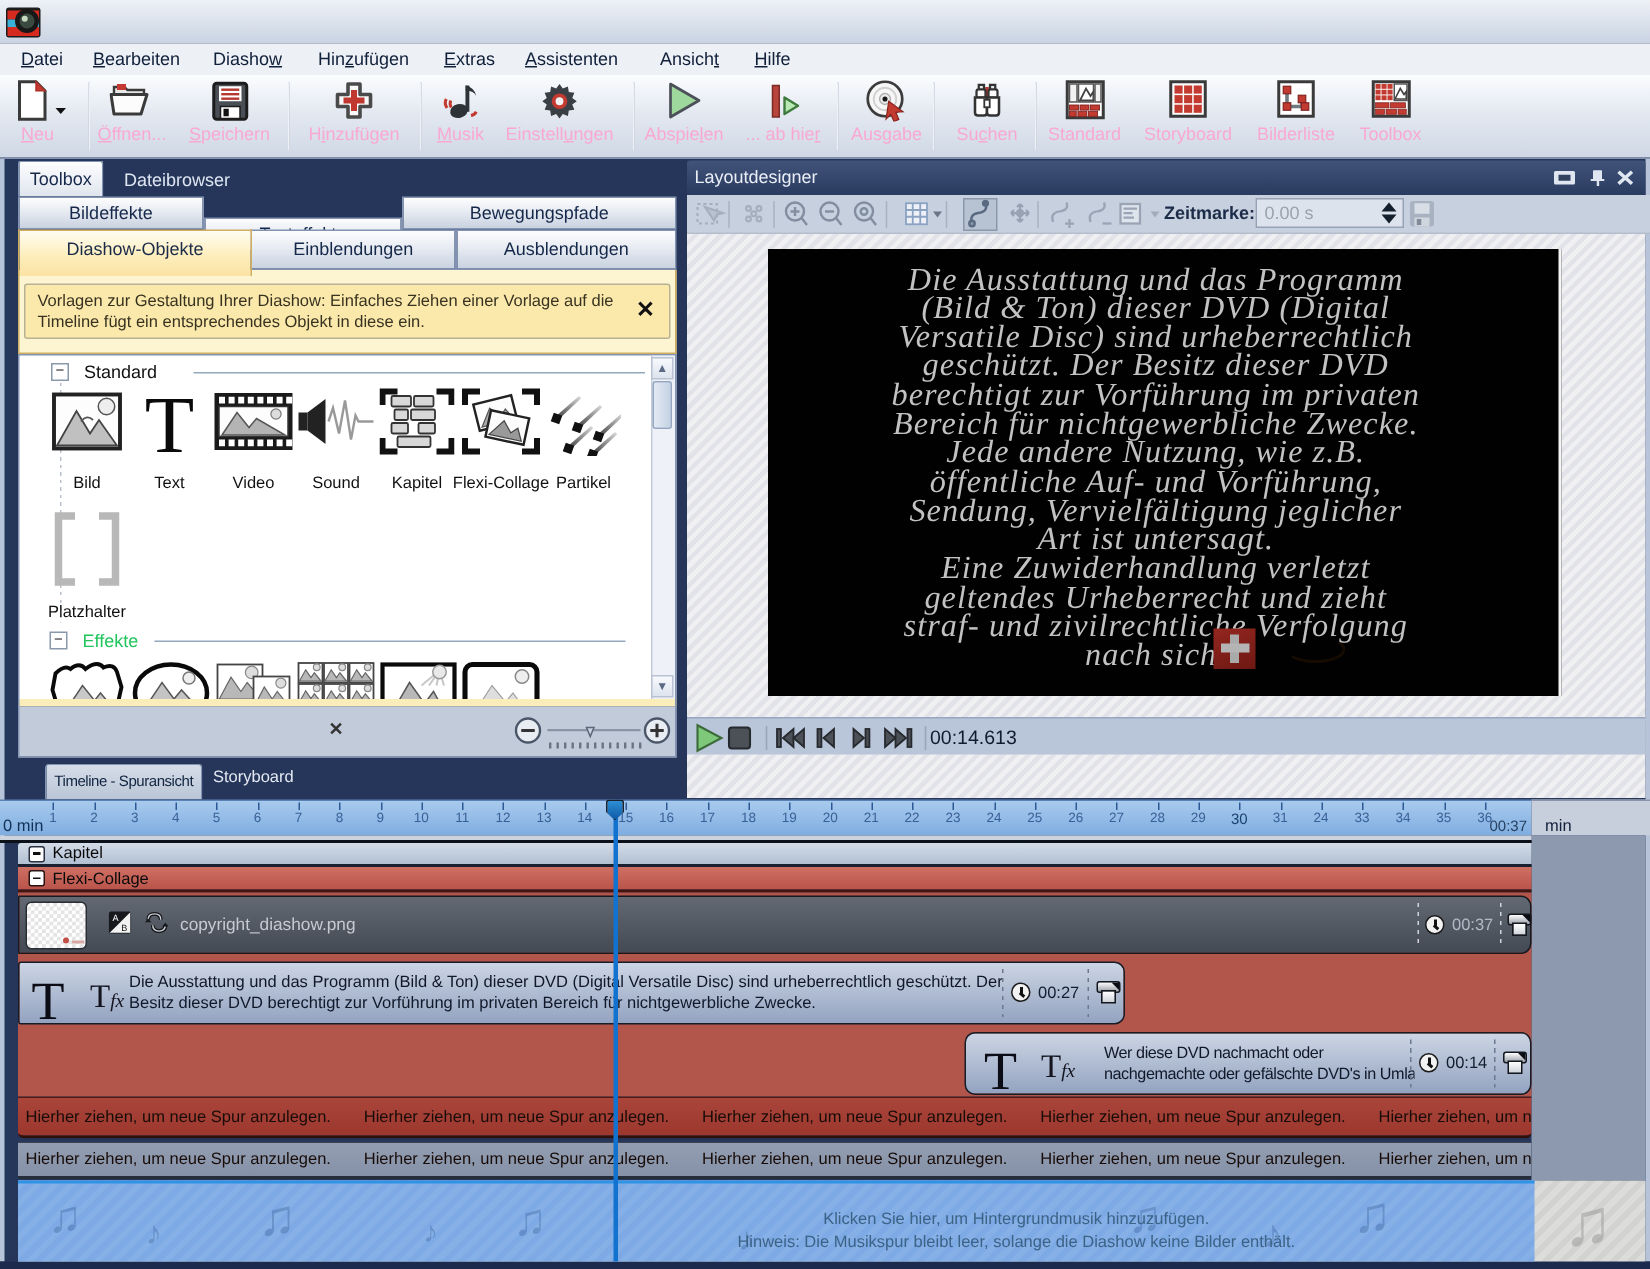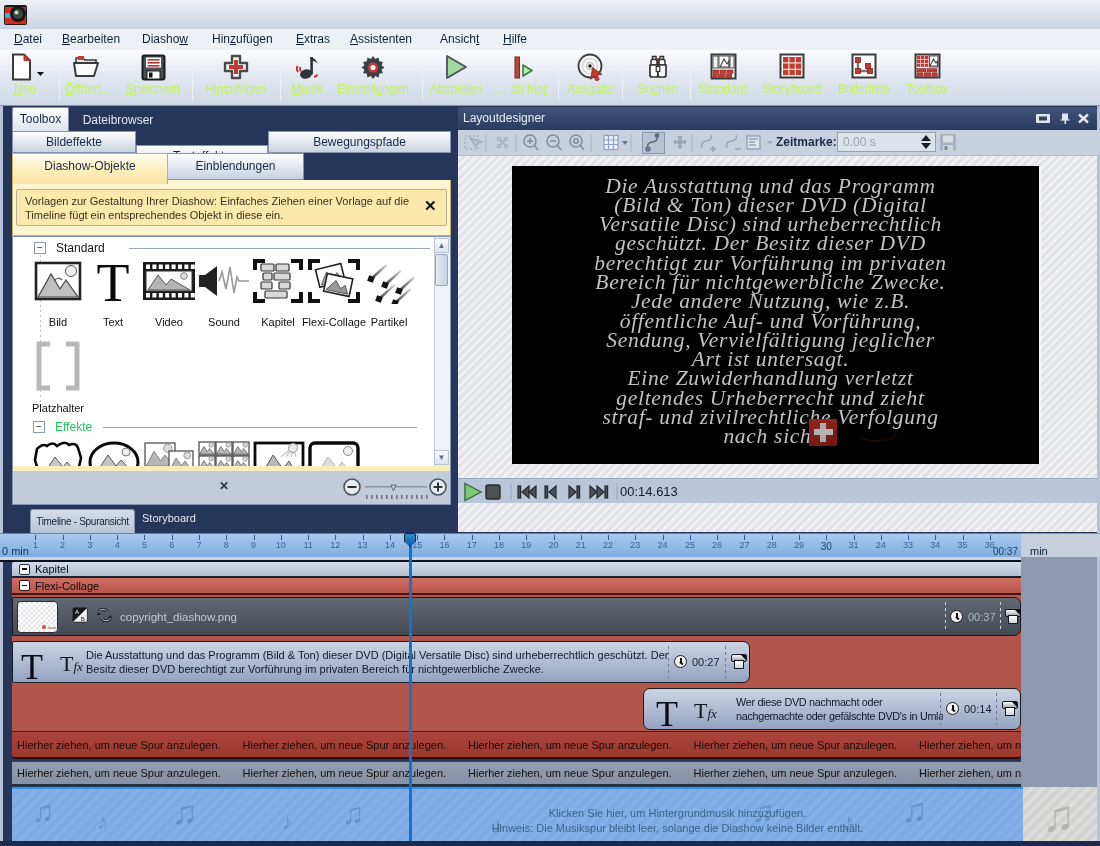--- a/index.html
+++ b/index.html
@@ -5,21 +5,21 @@
 html,body{width:1100px;height:846px;overflow:hidden}
 body{position:relative;font-family:"Liberation Sans",sans-serif;background:#26365a}
 .abs{position:absolute}
 u{text-decoration:underline}
 
 #titlebar{left:0;top:0;width:1100px;height:29px;background:linear-gradient(#eef1f6,#dbe2ec 50%,#c9d3e2);color:#1b2a45;font-size:13px;line-height:29px}
 #titletxt{position:absolute;left:31px;top:0}
 #menubar{left:0;top:29px;width:1100px;height:21px;background:#edf0f5;color:#10203a;font-size:12px}
 #menubar span{position:absolute;top:3px}
 #toolbar{left:0;top:50px;width:1100px;height:56px;background:linear-gradient(#fbfcfe,#e4e9f1 45%,#cfd8e5);border-bottom:1px solid #8494ae}
-.tbb{position:absolute;top:53px;text-align:center;font-size:12px;color:#bef264}
+.tbb{position:absolute;top:53px;text-align:center;font-size:12px;color:#f9a8d4}
 .tbb .ic{display:block;margin:0 auto 1px auto;height:28px}
 .tbsep{position:absolute;top:55px;width:1px;height:45px;background:#8e9ab0;border-right:1px solid #eef2f7}
 
 .tab-light{background:linear-gradient(#fdfdfe,#e7ebf2 45%,#c9d2e0);border:1px solid #8394b2;color:#15284a;text-align:center;position:absolute;font-size:12px}
 .tab-cream{background:linear-gradient(#fffdf2,#fdeebc 55%,#fbe3a3);border:1px solid #cfae62;border-bottom:none;color:#1c2b48;text-align:center;position:absolute;font-size:12px}
 #lpanel{left:12px;top:107px;width:439px;height:398px}
 #filterrow{left:0;top:364px;width:439px;height:34px;background:#c1cbda;border:1px solid #8394b2;border-top:none}
 
 .sbtrack{background:#eef1f7;border-left:1px solid #c3cbd8}
 .sbthumb{background:linear-gradient(90deg,#e3eaf4,#c5d2e4);border:1px solid #95a6c2;border-radius:2px}
@@ -200,20 +200,21 @@
 <div class="abs" style="left:0;top:106px;width:3px;height:735px;background:#b6c3d9"></div>
 <div class="abs" style="left:1097px;top:106px;width:3px;height:735px;background:#b6c3d9"></div>
 <div class="abs" style="left:0;top:841px;width:1100px;height:5px;background:#1c2b4d"></div>
 <div class="abs" id="lpanel">
 <div class="abs" style="left:0;top:0;width:57px;height:24px;background:linear-gradient(#fdfdfe,#dfe5ee);border:1px solid #8394b2;border-bottom:none;border-radius:2px 2px 0 0;color:#15284a;font-size:12px;text-align:center;line-height:23px">Toolbox</div>
 <div class="abs" style="left:62px;top:3px;width:88px;height:21px;color:#dfe6f2;font-size:12px;text-align:center;line-height:21px">Dateibrowser</div>
 <div class="tab-light" style="left:0px;top:24px;width:124px;height:22px;line-height:21px">Bildeffekte</div>
 <div class="tab-light" style="left:124px;top:38px;width:132px;height:22px;line-height:21px">Texteffekte</div>
 <div class="tab-light" style="left:256px;top:24px;width:183px;height:22px;line-height:21px">Bewegungspfade</div>
 <div class="tab-light" style="left:155px;top:46px;width:137px;height:27px;line-height:25px">Einblendungen</div>
+<div class="tab-light" style="left:292px;top:46px;width:147px;height:27px;line-height:25px">Ausblendungen</div>
 <div class="tab-cream" style="left:0;top:46px;width:156px;height:31px;line-height:25px;z-index:2">Diashow-Objekte</div>
 <div class="abs" style="left:0;top:73px;width:439px;height:56px;background:#fdf5d2;border:1px solid #cfae62;border-top:none"></div>
 <div class="abs" style="left:4px;top:82px;width:431px;height:37px;background:#fbe9ac;border:1px solid #b8b294;border-radius:2px;font-size:11px;color:#383220;padding:4px 18px 0 8px;line-height:14px;white-space:nowrap">Vorlagen zur Gestaltung Ihrer Diashow: Einfaches Ziehen einer Vorlage auf die<br>Timeline fügt ein entsprechendes Objekt in diese ein.</div>
 <div class="abs" style="left:412px;top:90px;font-size:15px;font-weight:bold;color:#111">✕</div>
 <div class="abs" id="list" style="left:0;top:129px;width:439px;height:230px;background:#fff;border:1px solid #8394b2;border-bottom:none;overflow:hidden">
 <div class="abs sbtrack" style="right:0;top:0;width:16px;height:230px"></div>
 <div class="abs sbbtn" style="right:1px;top:1px;width:15px;height:15px;line-height:14px">▲</div>
 <div class="abs sbbtn" style="right:1px;bottom:1px;width:15px;height:15px;line-height:14px">▼</div>
 <div class="abs sbthumb" style="right:2px;top:17px;width:13px;height:32px"></div>
 <div class="abs" style="left:21px;top:5px;width:12px;height:12px;border:1px solid #8a98ac;background:#fff;font-size:10px;line-height:10px;text-align:center;color:#222">−</div>

